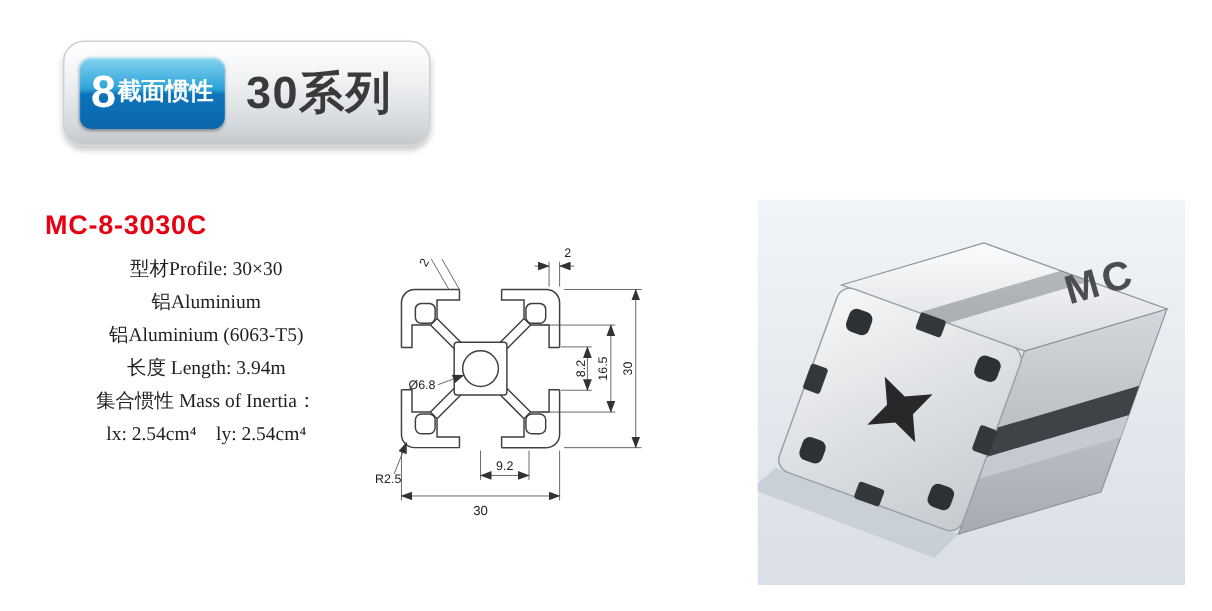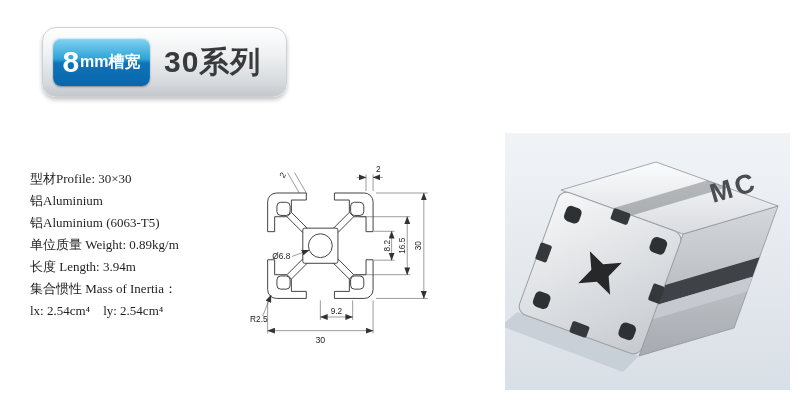--- a/index.html
+++ b/index.html
@@ -18,47 +18,47 @@
          font-weight:bold;box-shadow:inset 0 1px 1px rgba(255,255,255,.65), 0 1px 2px rgba(0,0,0,.35);}
   .badge-8{font-size:30px;line-height:1;}
   .badge-rest{font-size:16px;line-height:1;margin-left:1px;}
   .badge-series{margin-left:14px;font-weight:bold;font-size:30px;color:#3a3a3c;letter-spacing:1px;}
 
   
   .model{position:absolute;left:30px;top:140px;font-size:18px;font-weight:bold;
          color:#e60012;letter-spacing:.5px;}
   .specs{position:absolute;left:30px;top:168px;width:215px;}
   .spec-line{font-family:"Liberation Serif","DejaVu Serif",serif;font-size:13px;
-         color:#1f1f1f;line-height:22px;white-space:nowrap;}
+         color:#1f1f1f;line-height:22px;white-space:nowrap;text-align:center;}
 
   
   .drawing{position:absolute;left:238px;top:152px;}
   .drawing text{font-family:"Liberation Sans",sans-serif;fill:#222;}
 
   
   .photo{position:absolute;left:505px;top:133px;width:285px;height:257px;}
 </style>
 </head>
 <body>
 
 <div class="page">
 
   <div class="badge">
     <div class="badge-blue">
       <span class="badge-8">8</span>
-      <span class="badge-rest">mm槽宽</span>
+      <span class="badge-rest">截面惯性</span>
     </div>
     <div class="badge-series">30系列</div>
   </div>
 
+  <div class="model">MC-8-3030C</div>
   <div class="specs">
     <div class="spec-line">型材Profile: 30×30</div>
     <div class="spec-line">铝Aluminium</div>
     <div class="spec-line">铝Aluminium (6063-T5)</div>
-    <div class="spec-line">单位质量 Weight: 0.89kg/m</div>
     <div class="spec-line">长度 Length: 3.94m</div>
     <div class="spec-line">集合惯性 Mass of Inertia：</div>
     <div class="spec-line">lx: 2.54cm⁴　ly: 2.54cm⁴</div>
   </div>
 
   <svg class="drawing" width="235" height="205" viewBox="0 0 240 210">
     <defs>
       <marker id="arrow" markerWidth="8" markerHeight="6" refX="7.5" refY="3" orient="auto-start-reverse" markerUnits="userSpaceOnUse">
         <path d="M0,0 L8,3 L0,6 Z" fill="#333"></path>
       </marker>

